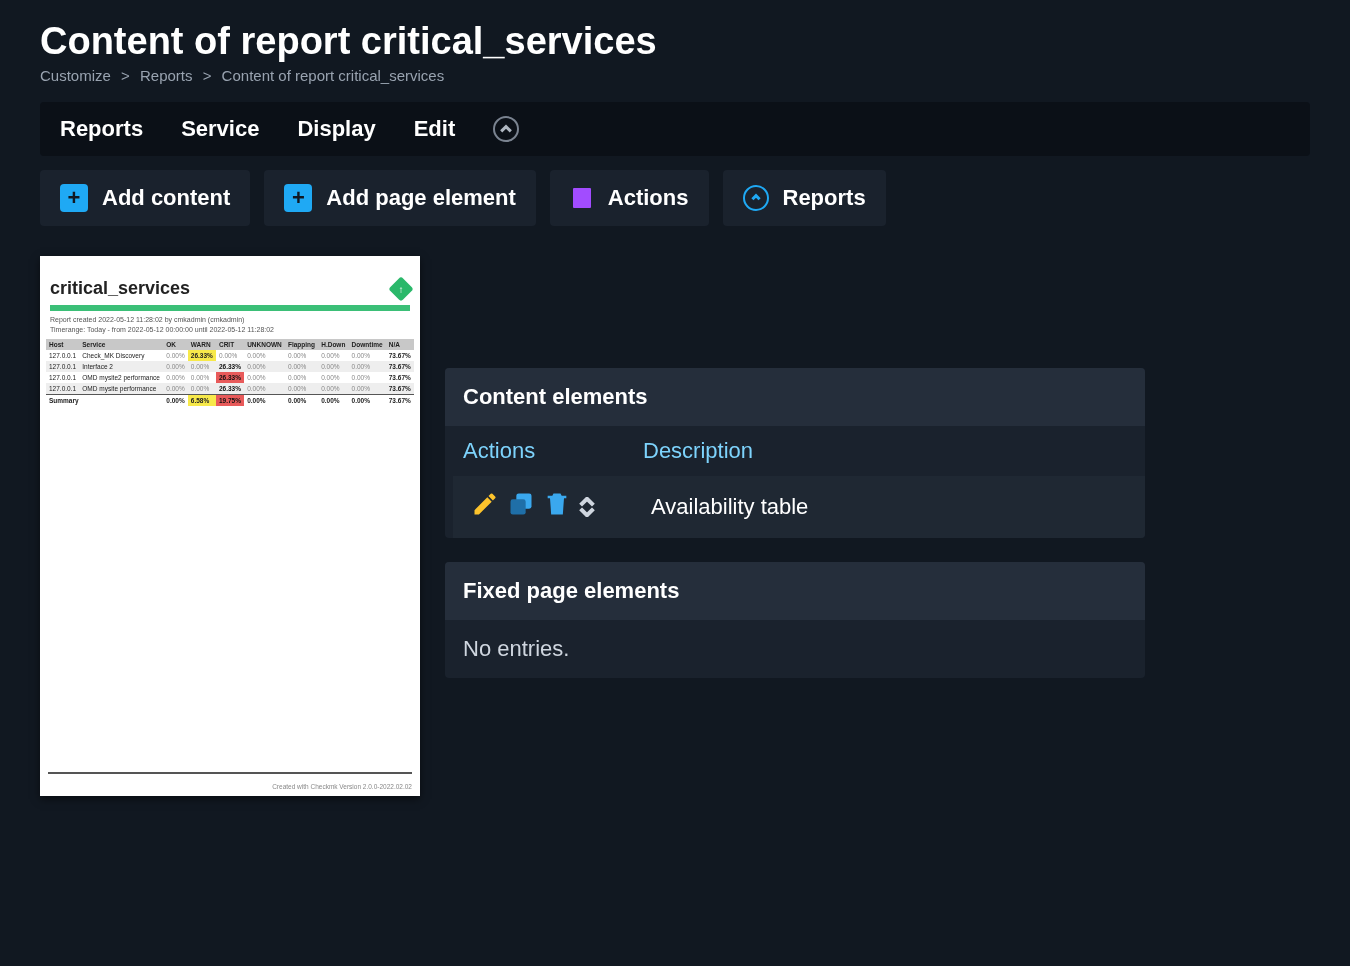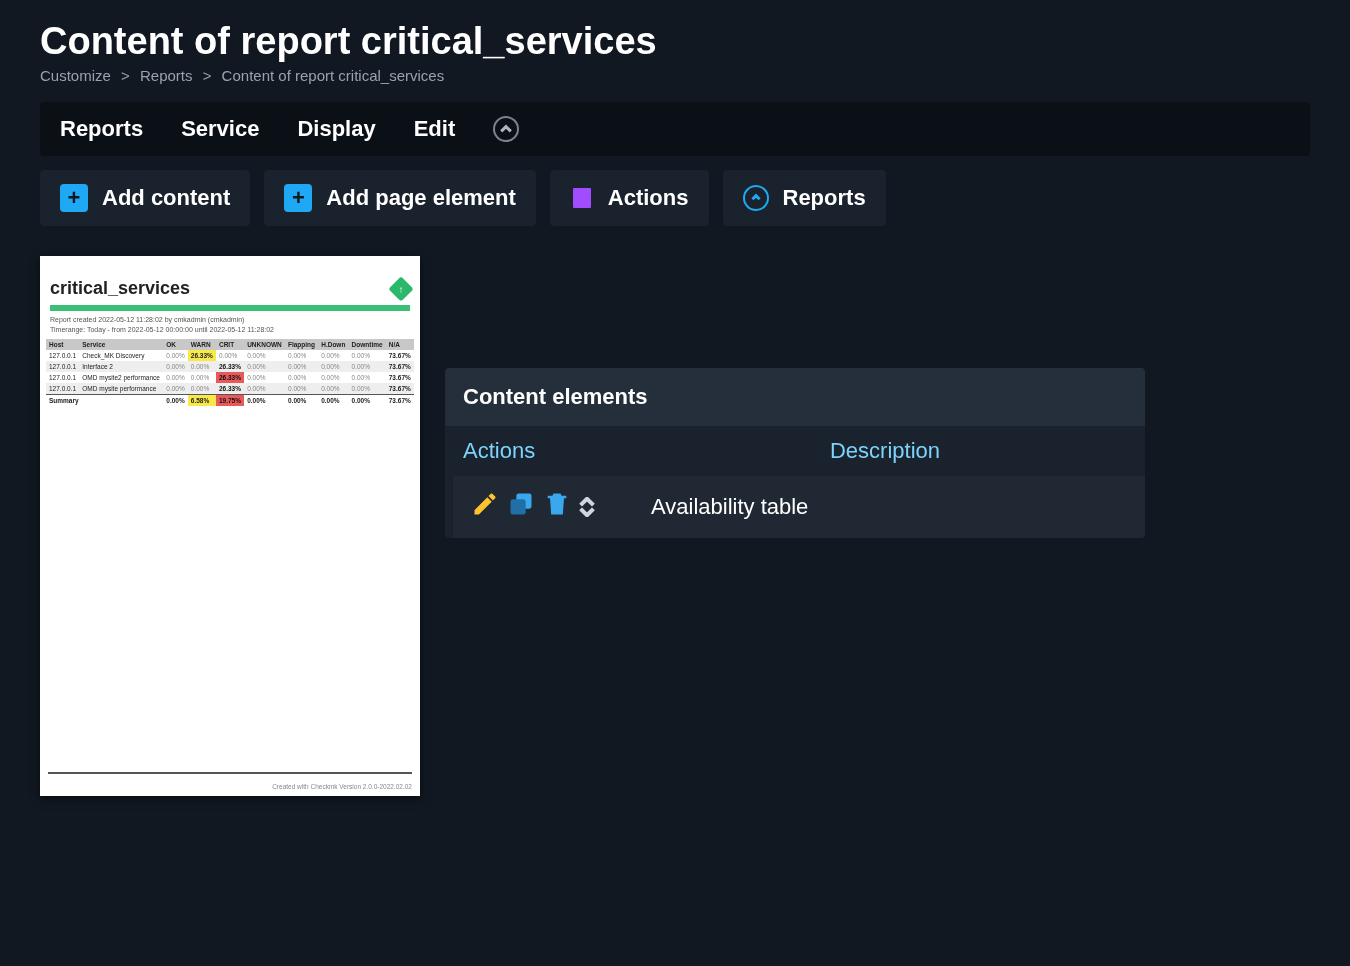--- a/index.html
+++ b/index.html
@@ -79,21 +79,21 @@
   .prev-table .c-ok{color:#888;}
   .prev-table .hl-y{background:#f7e94a;font-weight:700;}
   .prev-table .hl-r{background:#e85a5a;font-weight:700;color:#111;}
   .prev-table .summary td{border-top:1px solid #555;font-weight:700;}
   .prev-footer{position:absolute;bottom:6px;right:8px;font-size:6.5px;color:#888;}
   .hr-bottom{position:absolute;left:8px;right:8px;bottom:22px;border-top:2px solid #555;}
   .panels { flex:1; max-width:700px; padding-top:112px;}
   .panel { background:#1a222d;border-radius:4px;margin-bottom:24px;overflow:hidden; }
   .panel-header { background:#252e3b; padding:16px 18px; font-size:22px; font-weight:600; }
   .panel-subheader { display:flex; padding:12px 18px; font-size:22px; color:#7dd3fc; }
-  .panel-subheader .col1{width:180px;} .panel-subheader .col2{width:220px;} .panel-subheader .col3{flex:1;text-align:center;}
+  .panel-subheader .col1{width:180px;} .panel-subheader .col2{width:220px;} .panel-subheader .col3{flex:1;}
   .panel-row { display:flex; align-items:center; padding:14px 18px; background:#1f2833; font-size:22px;margin-left:8px;}
   .panel-row .col1{width:180px;display:flex;align-items:center;gap:8px;}
   .panel-row .col2{width:220px;} .panel-row .col3{flex:1;}
   .act-pencil svg{width:28px;height:28px;fill:#fcc32c;}
   .act-copy svg{width:28px;height:28px;fill:#3aa8ee;}
   .act-trash svg{width:28px;height:28px;fill:#3aa8ee;}
   .act-sort{display:flex;flex-direction:column;gap:-2px;}
   .act-sort svg{width:16px;height:10px;stroke:#cfd6df;fill:none;stroke-width:2.5;}
   .panel-body { padding:16px 18px; font-size:22px; color:#cfd6df; }
 </style>
@@ -274,14 +274,18 @@
               </svg>
             <svg viewBox="0 0 10 6">
                 <polyline points="1,1 5,5 9,1"></polyline>
               </svg>
           </span>
         </div>
         <span class="col2">Availability table</span>
       </div>
     </div>
 
+    <div class="panel">
+      <div class="panel-header">Fixed page elements</div>
+      <div class="panel-body">No entries.</div>
+    </div>
   </div>
 </div>
 
 </body></html>

